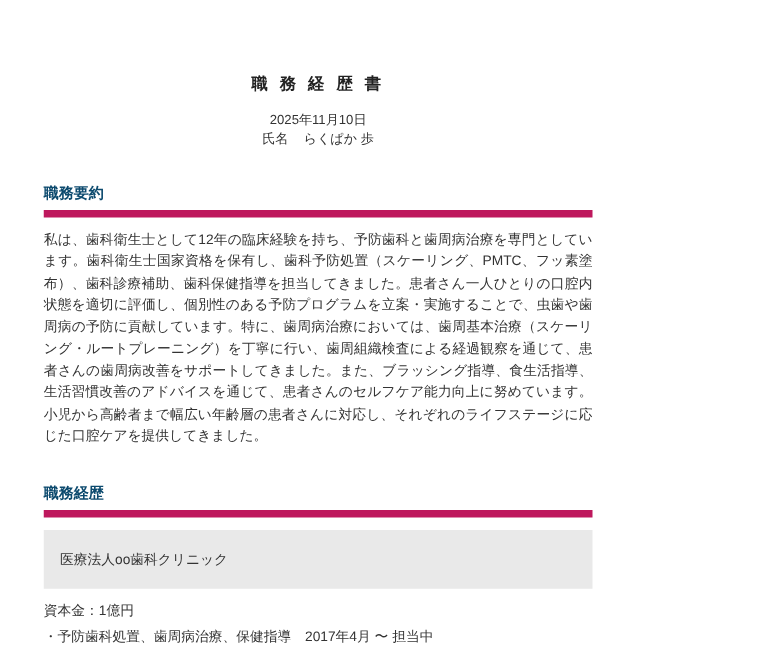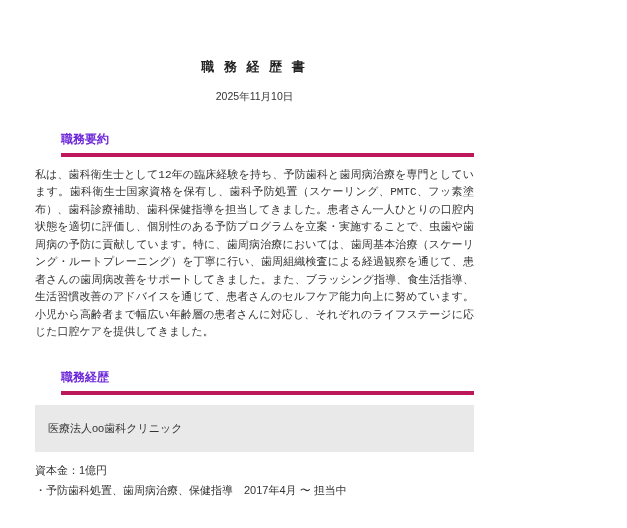--- a/index.html
+++ b/index.html
@@ -35,32 +35,30 @@
     line-height: 15px;
     color: #333333;
   }
   .name-line .name-label {
     margin-right: 12px;
   }
   .section-heading {
     margin-top: 27px;
     font-size: 12px;
     font-weight: bold;
-    color: #6d28d9;
+    color: #0c4a6e;
     padding-bottom: 5px;
-    border-bottom: 4px solid #be185d;
-    margin-left: 26px;
+    border-bottom: 6px solid #be185d;
   }
   .body-text {
     margin-top: 9px;
     font-size: 11px;
     line-height: 17.5px;
     text-align: justify;
     color: #333333;
-    font-family: Liberation Mono, monospace;
   }
   .employer-box {
     margin-top: 7px;
     background: #e9e9e9;
     display: flex;
     justify-content: space-between;
     align-items: center;
     padding: 16px 13px;
     font-size: 11px;
     color: #333333;
@@ -86,20 +84,23 @@
 </style>
 </head>
 <body>
 
 <div class="page">
 
   <h1 class="doc-title">職 務 経 歴 書</h1>
 
   <div class="header-meta">
     <div class="date-line">2025年11月10日</div>
+    <div class="name-line">
+      <span class="name-label">氏名</span><span>らくぱか 歩</span>
+    </div>
   </div>
 
   <h2 class="section-heading">職務要約</h2>
 
   <p class="body-text">私は、歯科衛生士として12年の臨床経験を持ち、予防歯科と歯周病治療を専門としています。歯科衛生士国家資格を保有し、歯科予防処置（スケーリング、PMTC、フッ素塗布）、歯科診療補助、歯科保健指導を担当してきました。患者さん一人ひとりの口腔内状態を適切に評価し、個別性のある予防プログラムを立案・実施することで、虫歯や歯周病の予防に貢献しています。特に、歯周病治療においては、歯周基本治療（スケーリング・ルートプレーニング）を丁寧に行い、歯周組織検査による経過観察を通じて、患者さんの歯周病改善をサポートしてきました。また、ブラッシング指導、食生活指導、生活習慣改善のアドバイスを通じて、患者さんのセルフケア能力向上に努めています。小児から高齢者まで幅広い年齢層の患者さんに対応し、それぞれのライフステージに応じた口腔ケアを提供してきました。</p>
 
   <h2 class="section-heading">職務経歴</h2>
 
   <div class="employer-box">
     <span>医療法人oo歯科クリニック</span>

